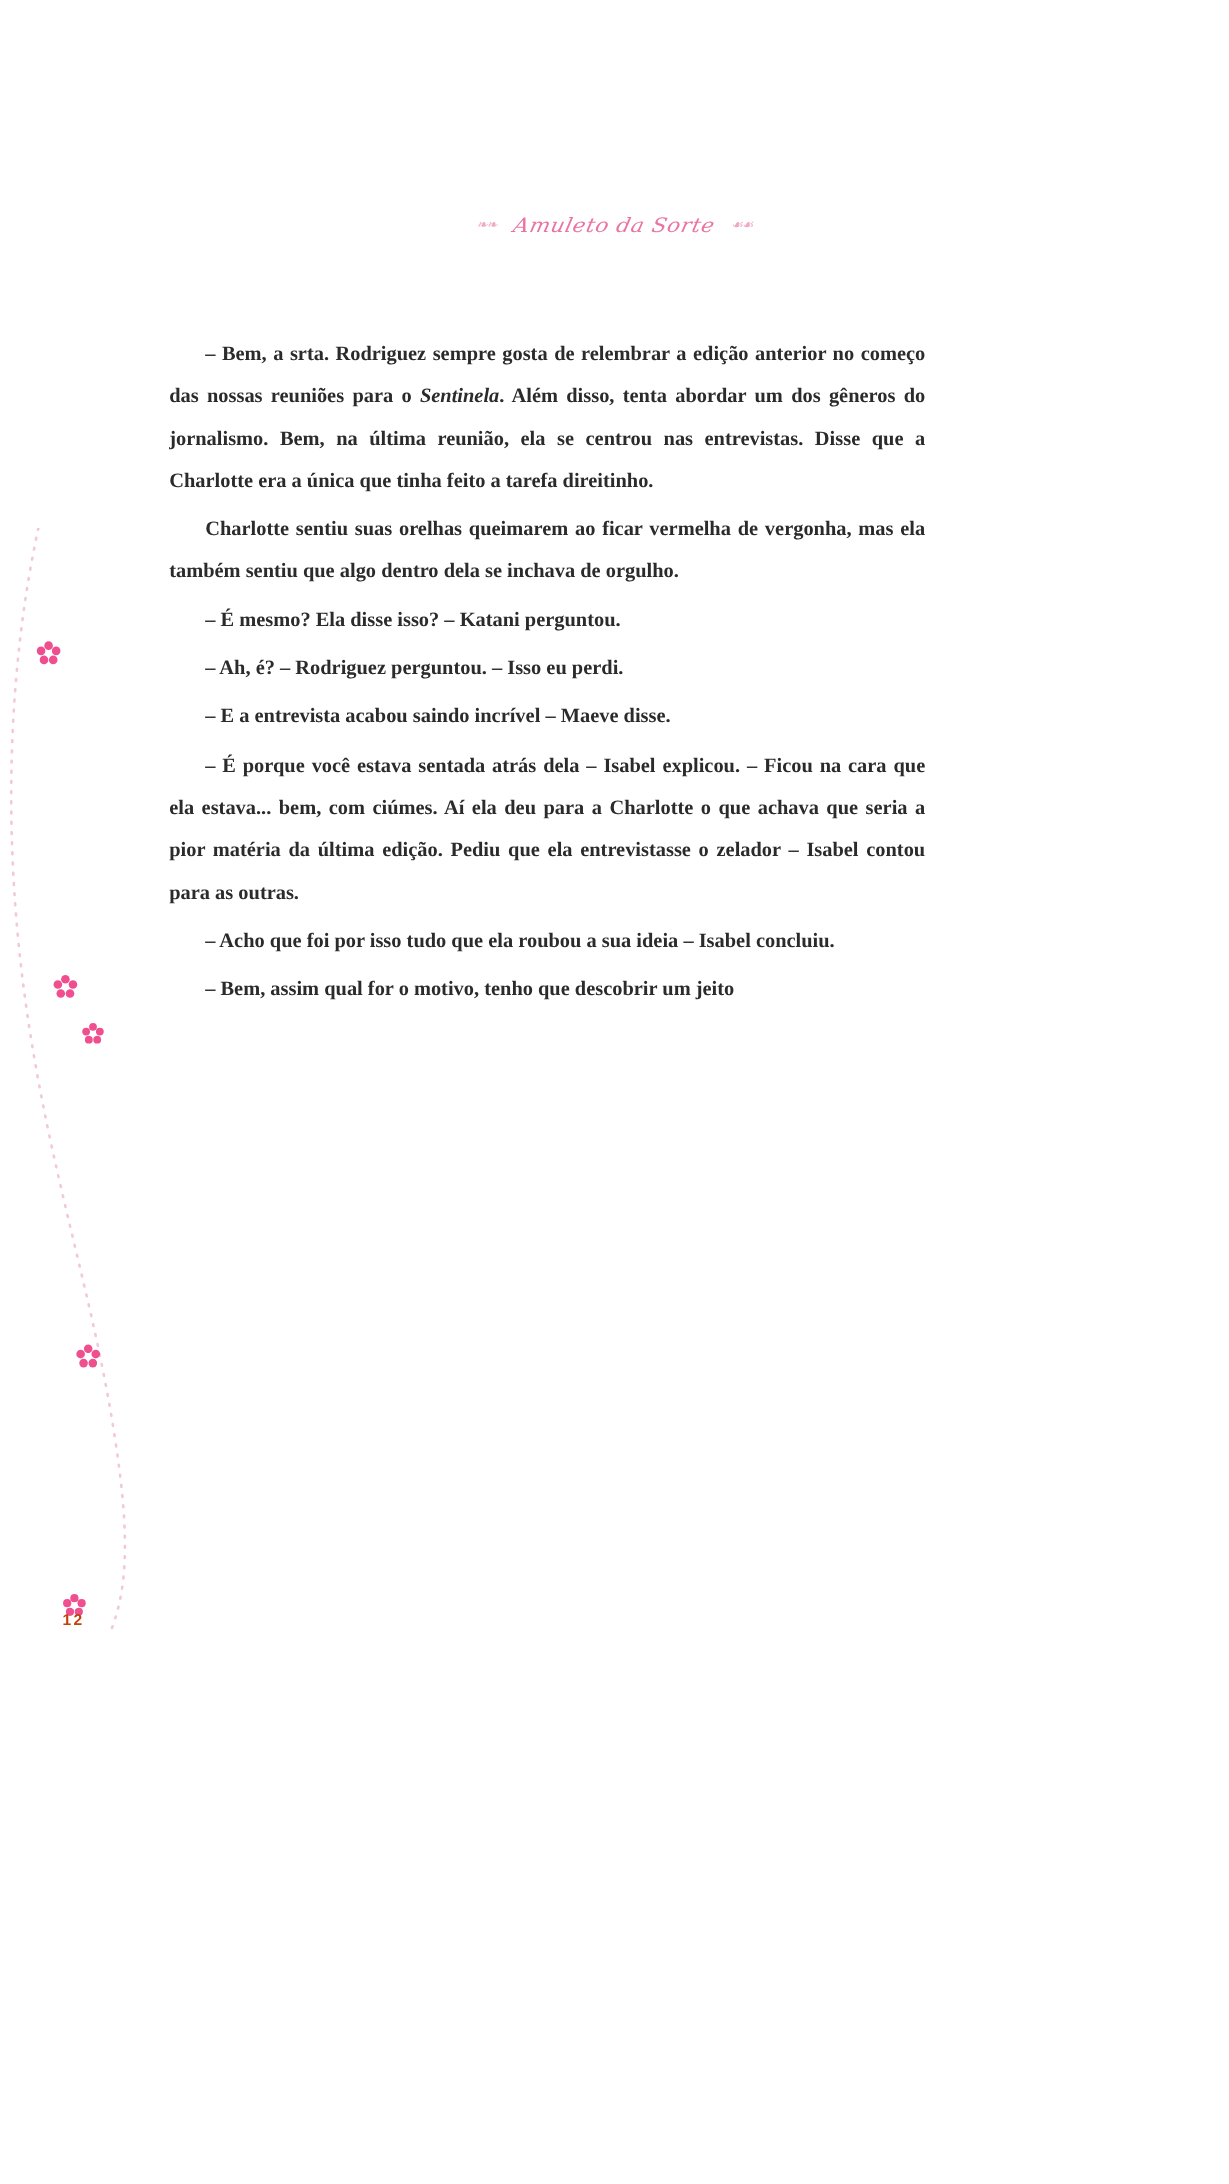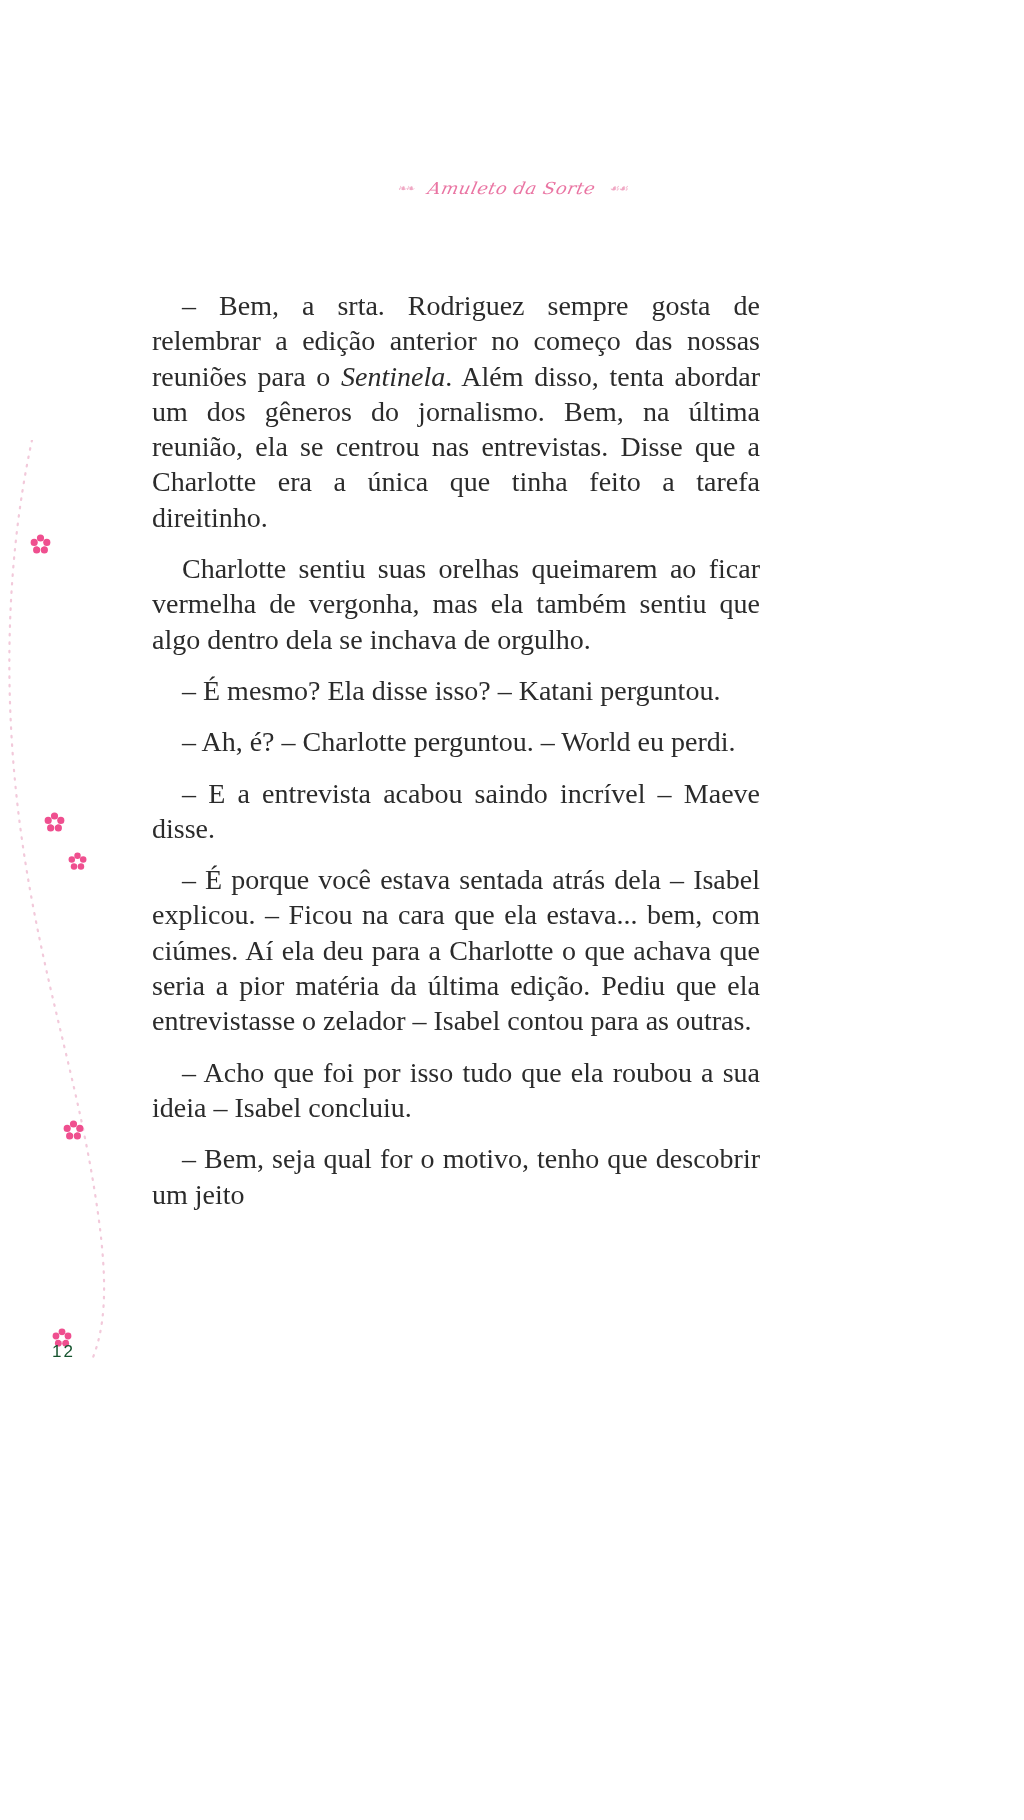--- a/index.html
+++ b/index.html
@@ -65,42 +65,43 @@
     width: 22px;
     height: 22px;
   }
   .flower svg { display: block; width: 100%; height: 100%; }
 
   
   .folio {
     position: absolute;
     left: 52px;
     top: 1342px;
-    color: #14532d;
+    color: #c2410c;
     font-family: "Liberation Sans", sans-serif;
-    font-size: 17px;
+    font-size: 13px;
     letter-spacing: 2px;
-    font-weight: 400;
+    font-weight: 700;
   }
 
   
   .textblock {
     position: absolute;
     left: 136px;
     top: 272px;
     width: 640px;
   }
   .para {
-    margin: 16px;
+    margin: 5px;
     text-align: justify;
     text-justify: inter-word;
-    font-size: 28px;
+    font-size: 17px;
     line-height: 35.3px;
     text-indent: 30px;
     hyphens: none;
+    font-weight: bold;
   }
   .para i { font-style: italic; }
   .para sup {
     font-size: 0.62em;
     vertical-align: 0.42em;
     line-height: 0;
   }
 </style>
 </head>
 <body>
@@ -181,20 +182,20 @@
       <circle cx="12" cy="12.2" r="3.1" fill="#ffffff"></circle>
     </svg>
   </div>
 
   <div class="folio">12</div>
 
   <div class="textblock" id="textblock">
       <p class="para"><span>– Bem, a srta. Rodriguez sempre gosta de relembrar a edição anterior no começo das nossas reuniões para o </span><i>Sentinela</i><span>. Além disso, tenta abordar um dos gêneros do jornalismo. Bem, na última reunião, ela se centrou nas entrevistas. Disse que a Charlotte era a única que tinha feito a tarefa direitinho.</span></p>
       <p class="para"><span>Charlotte sentiu suas orelhas queimarem ao ficar vermelha de vergonha, mas ela também sentiu que algo dentro dela se inchava de orgulho.</span></p>
       <p class="para"><span>– É mesmo? Ela disse isso? – Katani perguntou.</span></p>
-      <p class="para"><span>– Ah, é? – Charlotte perguntou. – World eu perdi.</span></p>
+      <p class="para"><span>– Ah, é? – Rodriguez perguntou. – Isso eu perdi.</span></p>
       <p class="para"><span>– E a entrevista acabou saindo incrível – Maeve disse.</span></p>
       <p class="para"><span>– É porque você estava sentada atrás dela – Isabel explicou. – Ficou na cara que ela estava... bem, com ciúmes. Aí ela deu para a Charlotte o que achava que seria a pior matéria da última edição. Pediu que ela entrevistasse o zelador – Isabel contou para as outras.</span></p>
       <p class="para"><span>– Acho que foi por isso tudo que ela roubou a sua ideia – Isabel concluiu.</span></p>
-      <p class="para"><span>– Bem, seja qual for o motivo, tenho que descobrir um jeito</span></p>
+      <p class="para"><span>– Bem, assim qual for o motivo, tenho que descobrir um jeito</span></p>
     </div>
 
 </div>
 
 </body></html>

